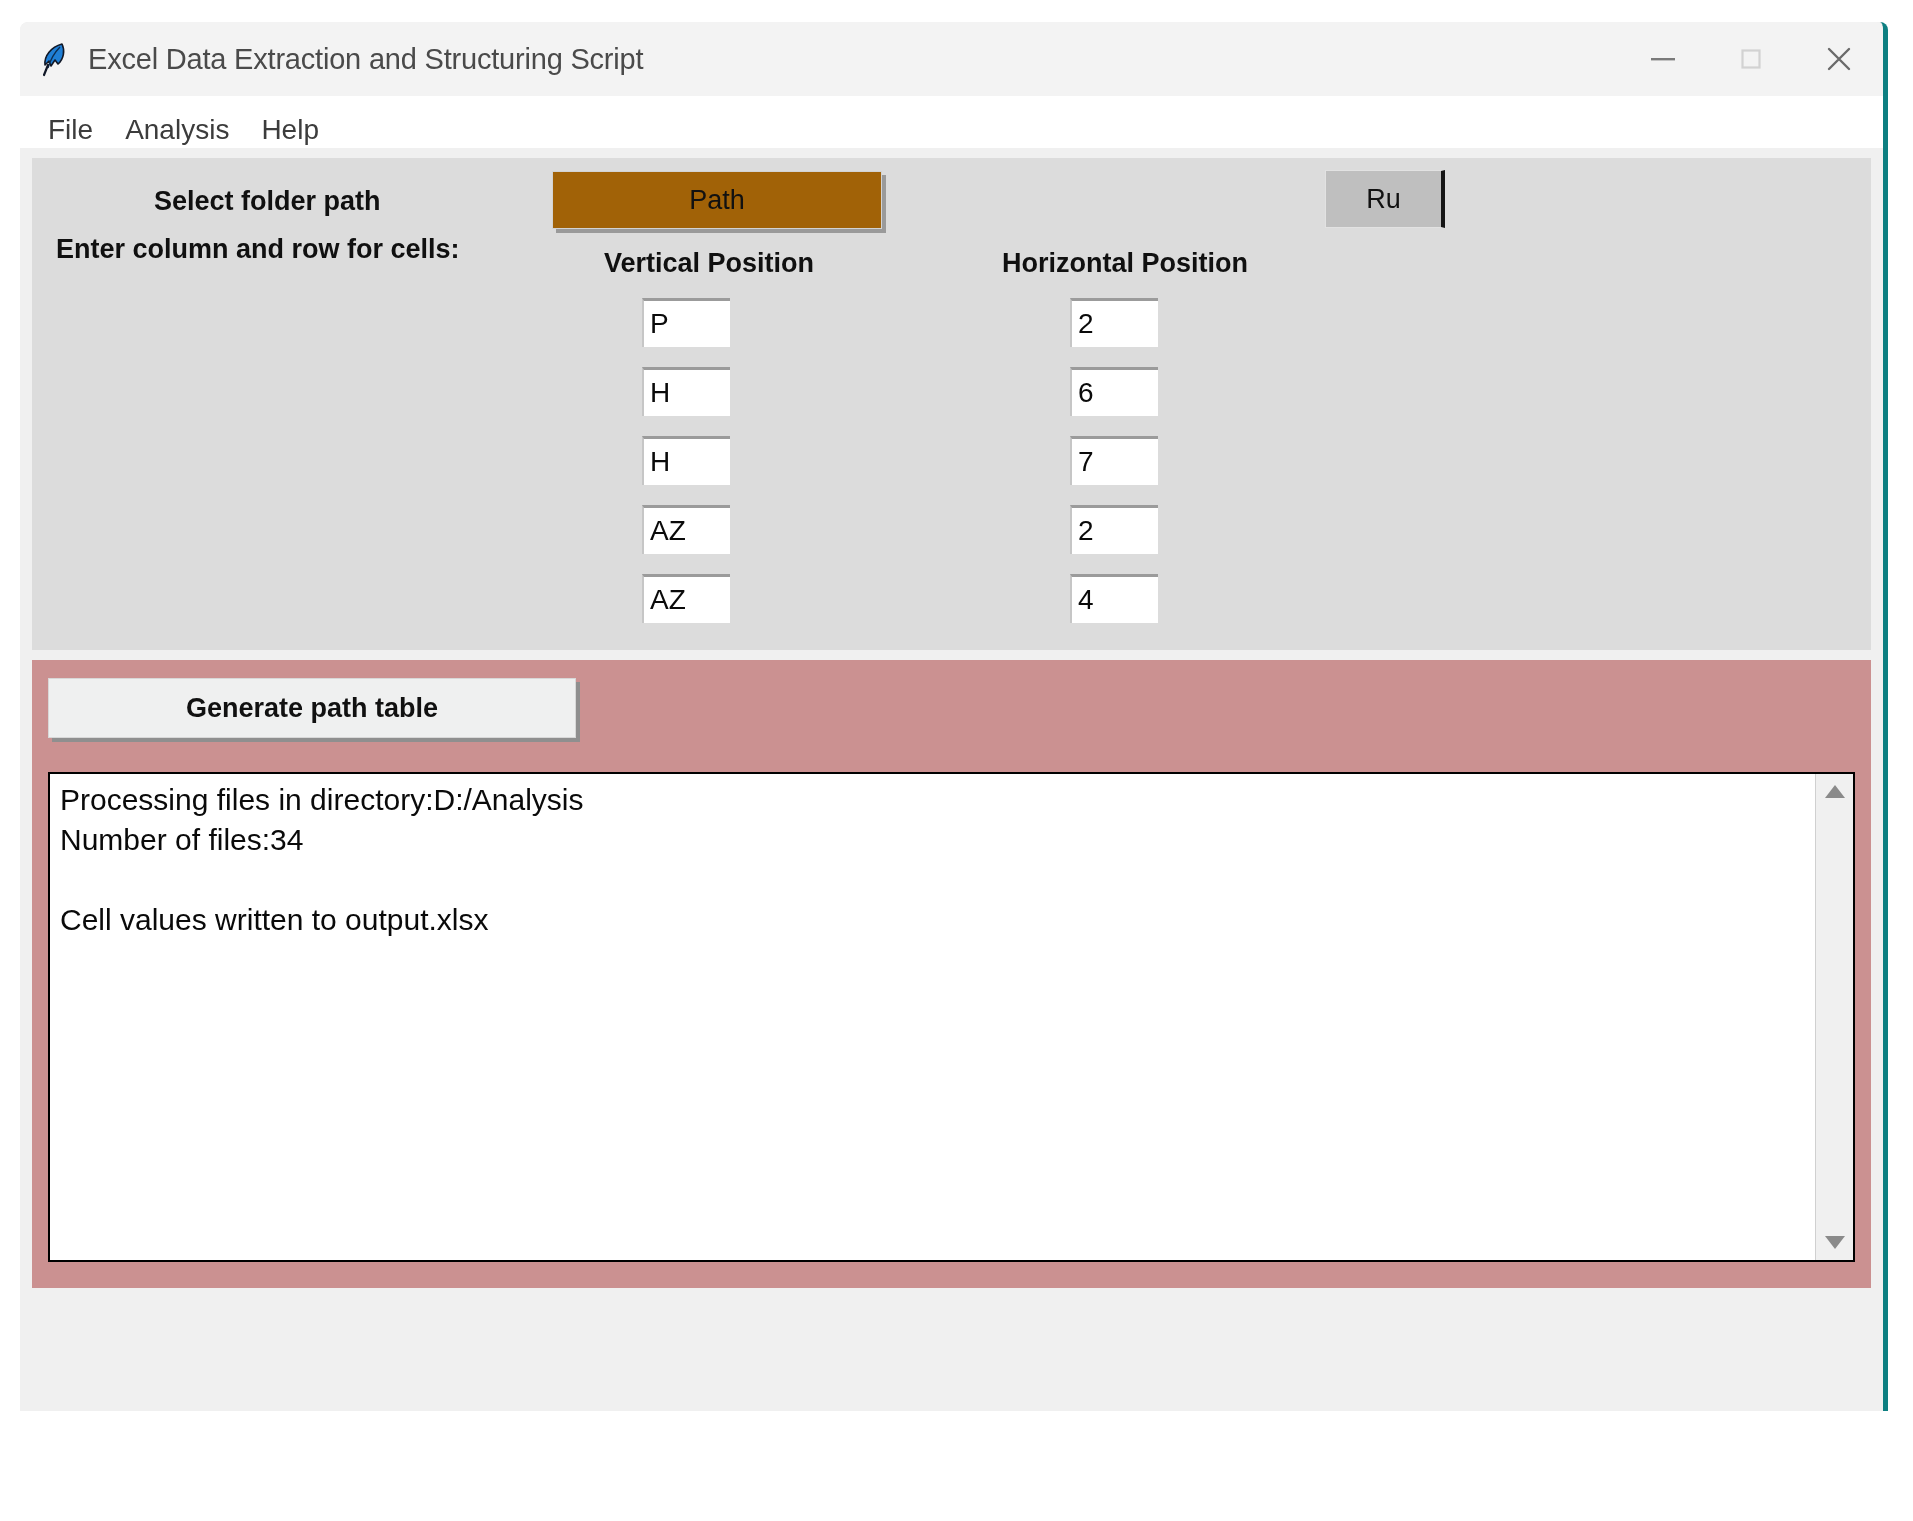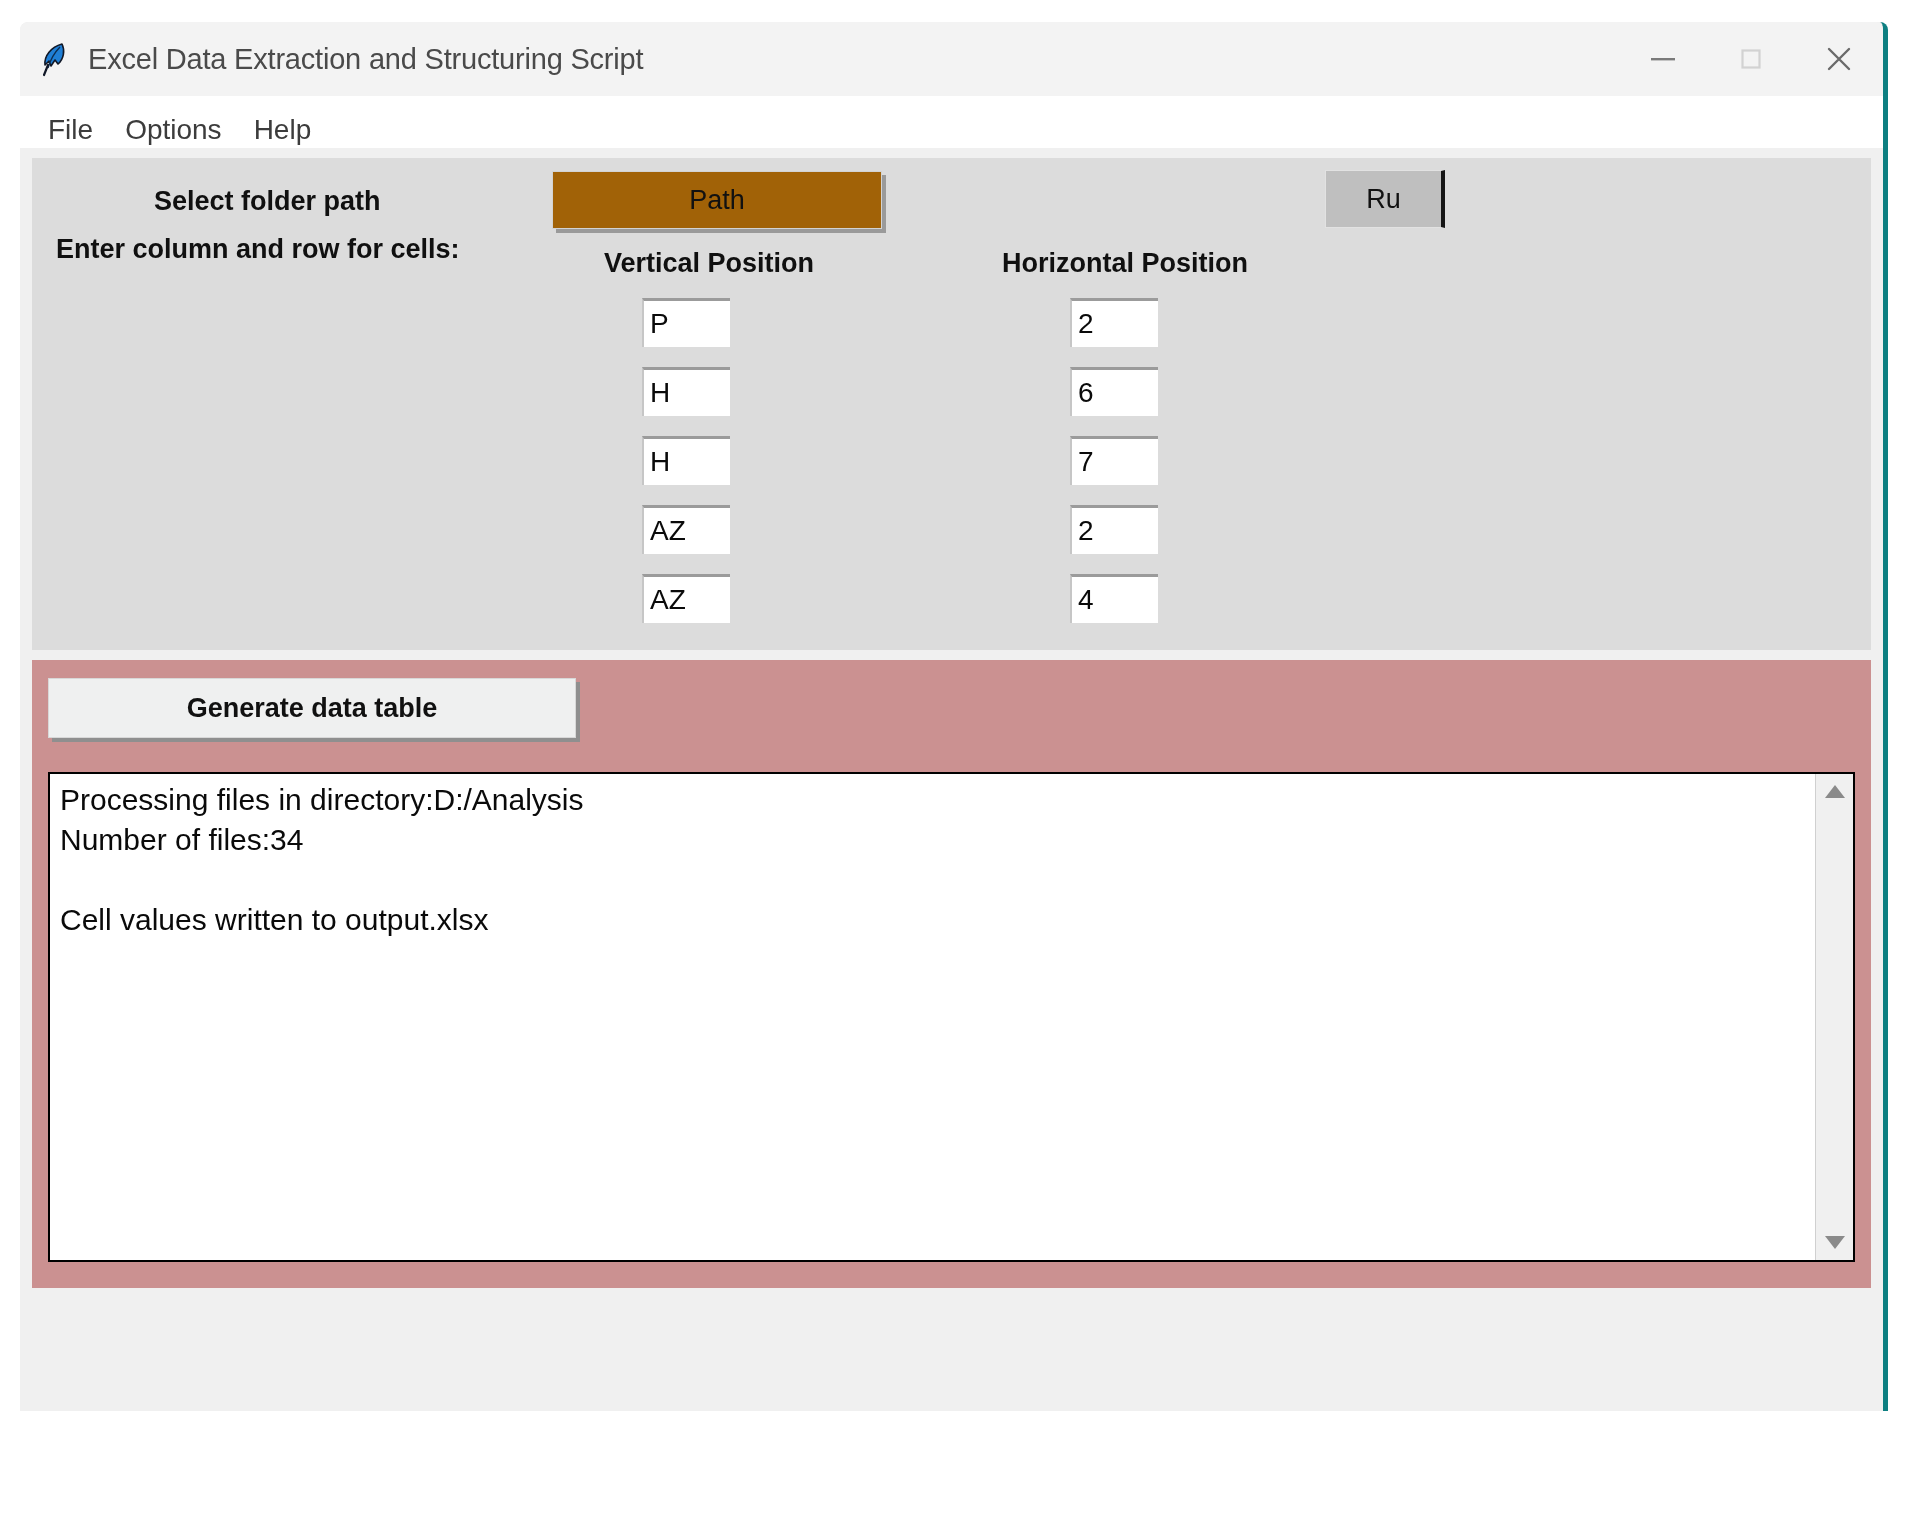--- a/index.html
+++ b/index.html
@@ -280,21 +280,21 @@
       <div class="win-btn">
         <svg width="34" height="34" viewBox="0 0 34 34">
           <path d="M7 7 L27 27 M27 7 L7 27" stroke="#6a6a6a" stroke-width="2.4" stroke-linecap="round"></path>
         </svg>
       </div>
     </div>
   </div>
 
   <div id="menu-bar">
     <span class="menu-item">File</span>
-    <span class="menu-item">Options</span>
+    <span class="menu-item">Analysis</span>
     <span class="menu-item">Help</span>
   </div>
 
   <div id="config-panel">
 
     <span class="lbl-bold" id="select-folder-label">Select folder path</span>
 
     <div id="path-button">Path</div>
 
     <div id="run-button">Ru</div>
@@ -323,21 +323,21 @@
         <input class="cell-input horizontal" value="2" style="">
       </div>
       <div class="cell-row">
         <input class="cell-input vertical" value="AZ" style="">
         <input class="cell-input horizontal" value="4" style="">
       </div>
     </div>
   </div>
 
   <div id="output-panel">
-    <div id="generate-button">Generate data table</div>
+    <div id="generate-button">Generate path table</div>
 
     <div id="log-wrap">
       <div id="log-text">Processing files in directory:D:/Analysis
 Number of files:34
 
 Cell values written to output.xlsx</div>
       <div id="log-scrollbar">
         <span class="sb-arrow">
           <svg width="30" height="22" viewBox="0 0 30 22">
             <path d="M15 5 L25 18 L5 18 Z" fill="#8a8a8a"></path>

